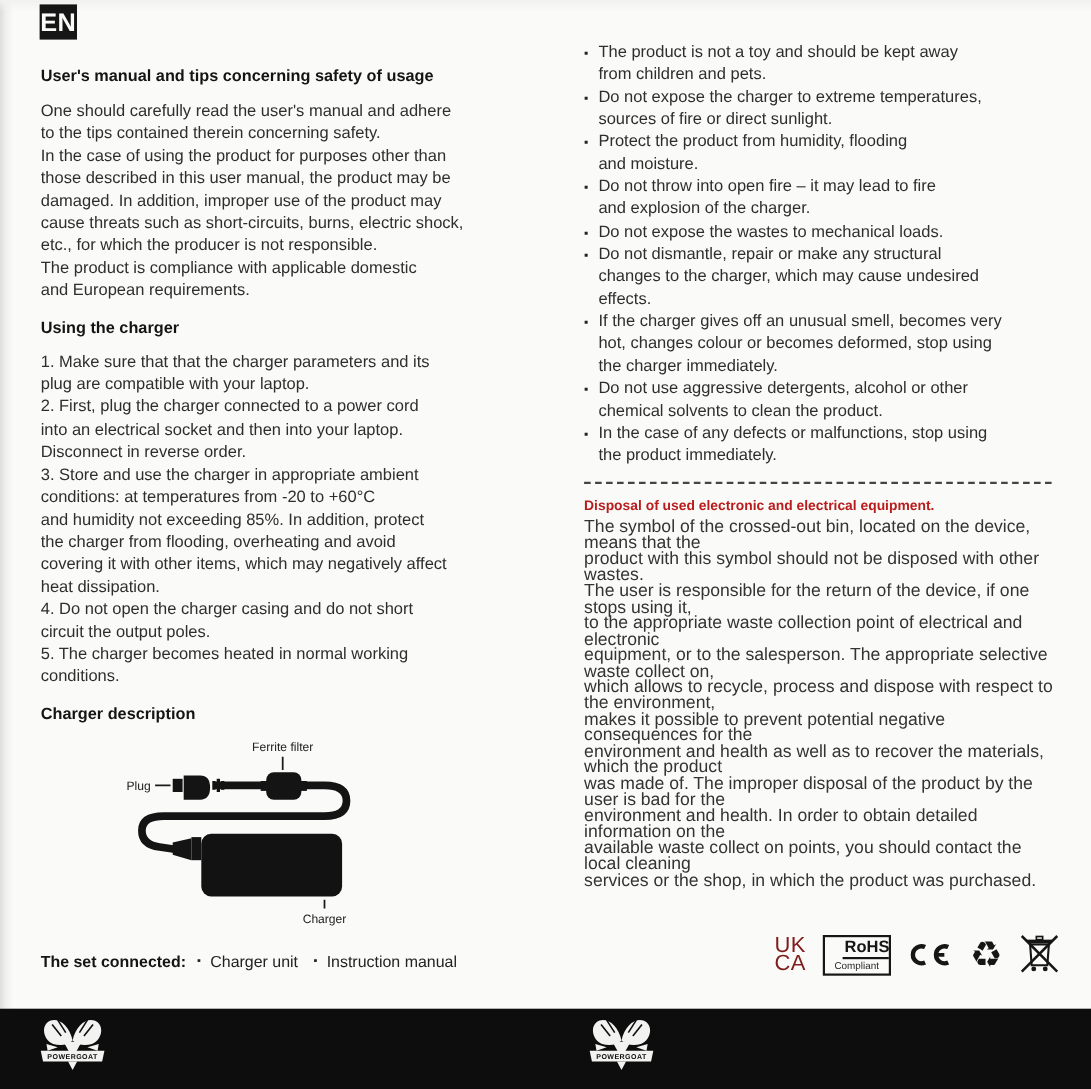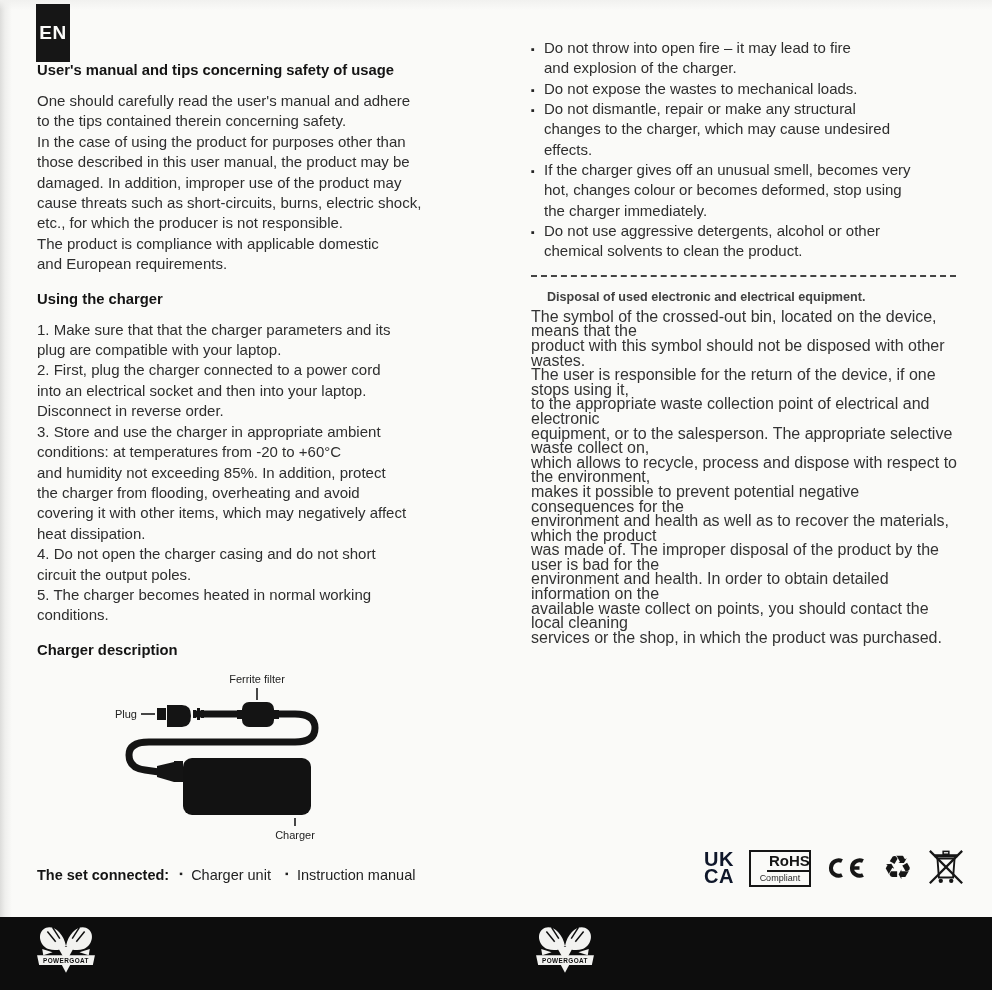--- a/index.html
+++ b/index.html
@@ -13,24 +13,24 @@
     position:absolute;left:0;top:0;bottom:73px;width:12px;
     background:linear-gradient(90deg,#dddddb 0,#efefed 5px,rgba(250,250,248,0) 12px);
     pointer-events:none;
   }
   .scan-top{
     position:absolute;left:0;top:0;right:0;height:10px;
     background:linear-gradient(180deg,#f1f1ef 0,rgba(250,250,248,0) 10px);
     pointer-events:none;
   }
   .lang-badge{
-    position:absolute;left:36px;top:4px;width:34px;height:58px;
+    position:absolute;left:36px;top:4px;width:34px;height:32px;
     background:#161616;color:#fbfbf9;
     display:flex;align-items:center;justify-content:center;
-    font-weight:bold;font-size:19px;letter-spacing:.5px;
+    font-weight:bold;font-size:23px;letter-spacing:.5px;
   }
   .col{position:absolute;}
   #left-col{left:37px;top:60px;width:450px;}
   #right-col{left:531px;top:38px;width:434px;}
   h2.sec{
     margin:0 0 10px 0;font-size:14.8px;line-height:21px;
     font-weight:bold;color:#141414;
   }
   .body-text{
     margin:0 0 14px 0;font-size:15px;line-height:20.4px;
@@ -42,37 +42,37 @@
     font-size:15px;line-height:20.35px;white-space:pre-line;color:#2e2e2e;
   }
   .bullet::before{
     content:"▪";position:absolute;left:0;top:1px;font-size:11px;color:#222;
   }
   .dashed-divider{
     border:none;border-top:2px dashed #444;
     margin:13px 0 0 0;width:425px;height:0;
   }
   .disposal-title{
-    margin:13px 0 6px 16px;font-size:12.6px;font-weight:bold;color:#404040;
+    margin:13px 0 6px 0;font-size:12.6px;font-weight:bold;color:#b91c1c;
   }
   .disposal-body{
     margin:0;font-size:16px;line-height:14.6px;white-space:pre-line;color:#333;
   }
   .diagram{margin:8px 0 0 60px;display:block;}
   .set-line{
     margin-top:20px;font-size:14.5px;color:#222;
     display:flex;align-items:baseline;gap:10px;
   }
   .set-label{font-weight:bold;color:#141414;}
   .set-items{display:flex;gap:14px;justify-content:space-between;}
   .set-item{position:relative;padding-left:12px;}
   .set-item::before{content:"▪";position:absolute;left:0;top:1px;font-size:10px;color:#222;}
   
   .marks{position:absolute;left:704px;top:848px;display:flex;align-items:center;gap:15px;}
-  .ukca{display:flex;flex-direction:column;font-weight:700;font-size:20px;line-height:17px;color:#0f172a;letter-spacing:.5px;}
+  .ukca{display:flex;flex-direction:column;font-weight:400;font-size:20px;line-height:17px;color:#7f1d1d;letter-spacing:.5px;}
   .rohs{border:2.5px solid #161616;background:#fafaf8;width:58px;}
   .rohs-top{font-weight:bold;font-size:15px;line-height:18px;text-align:center;color:#161616;border-bottom:2px solid #161616;padding:0 2px;margin-left:16px;}
   .rohs-bottom{font-size:9px;line-height:12px;text-align:center;color:#2a2a2a;padding:0 1px 1px 1px;}
   .recycle{font-size:33px;line-height:36px;color:#161616;font-family:"DejaVu Sans",sans-serif;}
   
   .footer{position:absolute;left:0;right:0;bottom:0;height:73px;background:#0d0d0d;}
   .goat{position:absolute;top:4px;}
   .goat.g1{left:35px;}
   .goat.g2{left:534px;}
 </style>
@@ -150,31 +150,39 @@
     <span class="set-label">The set connected:</span>
     <span class="set-items">
         <span class="set-item">Charger unit</span>
         <span class="set-item">Instruction manual</span>
       </span>
   </div>
 </div>
 
 <div id="right-col" class="col">
   <div class="bullets">
+      <div class="bullet">The product is not a toy and should be kept away
+from children and pets.</div>
+      <div class="bullet">Do not expose the charger to extreme temperatures,
+sources of fire or direct sunlight.</div>
+      <div class="bullet">Protect the product from humidity, flooding
+and moisture.</div>
       <div class="bullet">Do not throw into open fire – it may lead to fire
 and explosion of the charger.</div>
       <div class="bullet">Do not expose the wastes to mechanical loads.</div>
       <div class="bullet">Do not dismantle, repair or make any structural
 changes to the charger, which may cause undesired
 effects.</div>
       <div class="bullet">If the charger gives off an unusual smell, becomes very
 hot, changes colour or becomes deformed, stop using
 the charger immediately.</div>
       <div class="bullet">Do not use aggressive detergents, alcohol or other
 chemical solvents to clean the product.</div>
+      <div class="bullet">In the case of any defects or malfunctions, stop using
+the product immediately.</div>
     </div>
 
   <hr class="dashed-divider">
 
   <h3 class="disposal-title">Disposal of used electronic and electrical equipment.</h3>
   <p class="disposal-body">The symbol of the crossed-out bin, located on the device, means that the
 product with this symbol should not be disposed with other wastes.
 The user is responsible for the return of the device, if one stops using it,
 to the appropriate waste collection point of electrical and electronic
 equipment, or to the salesperson. The appropriate selective waste collect on,

